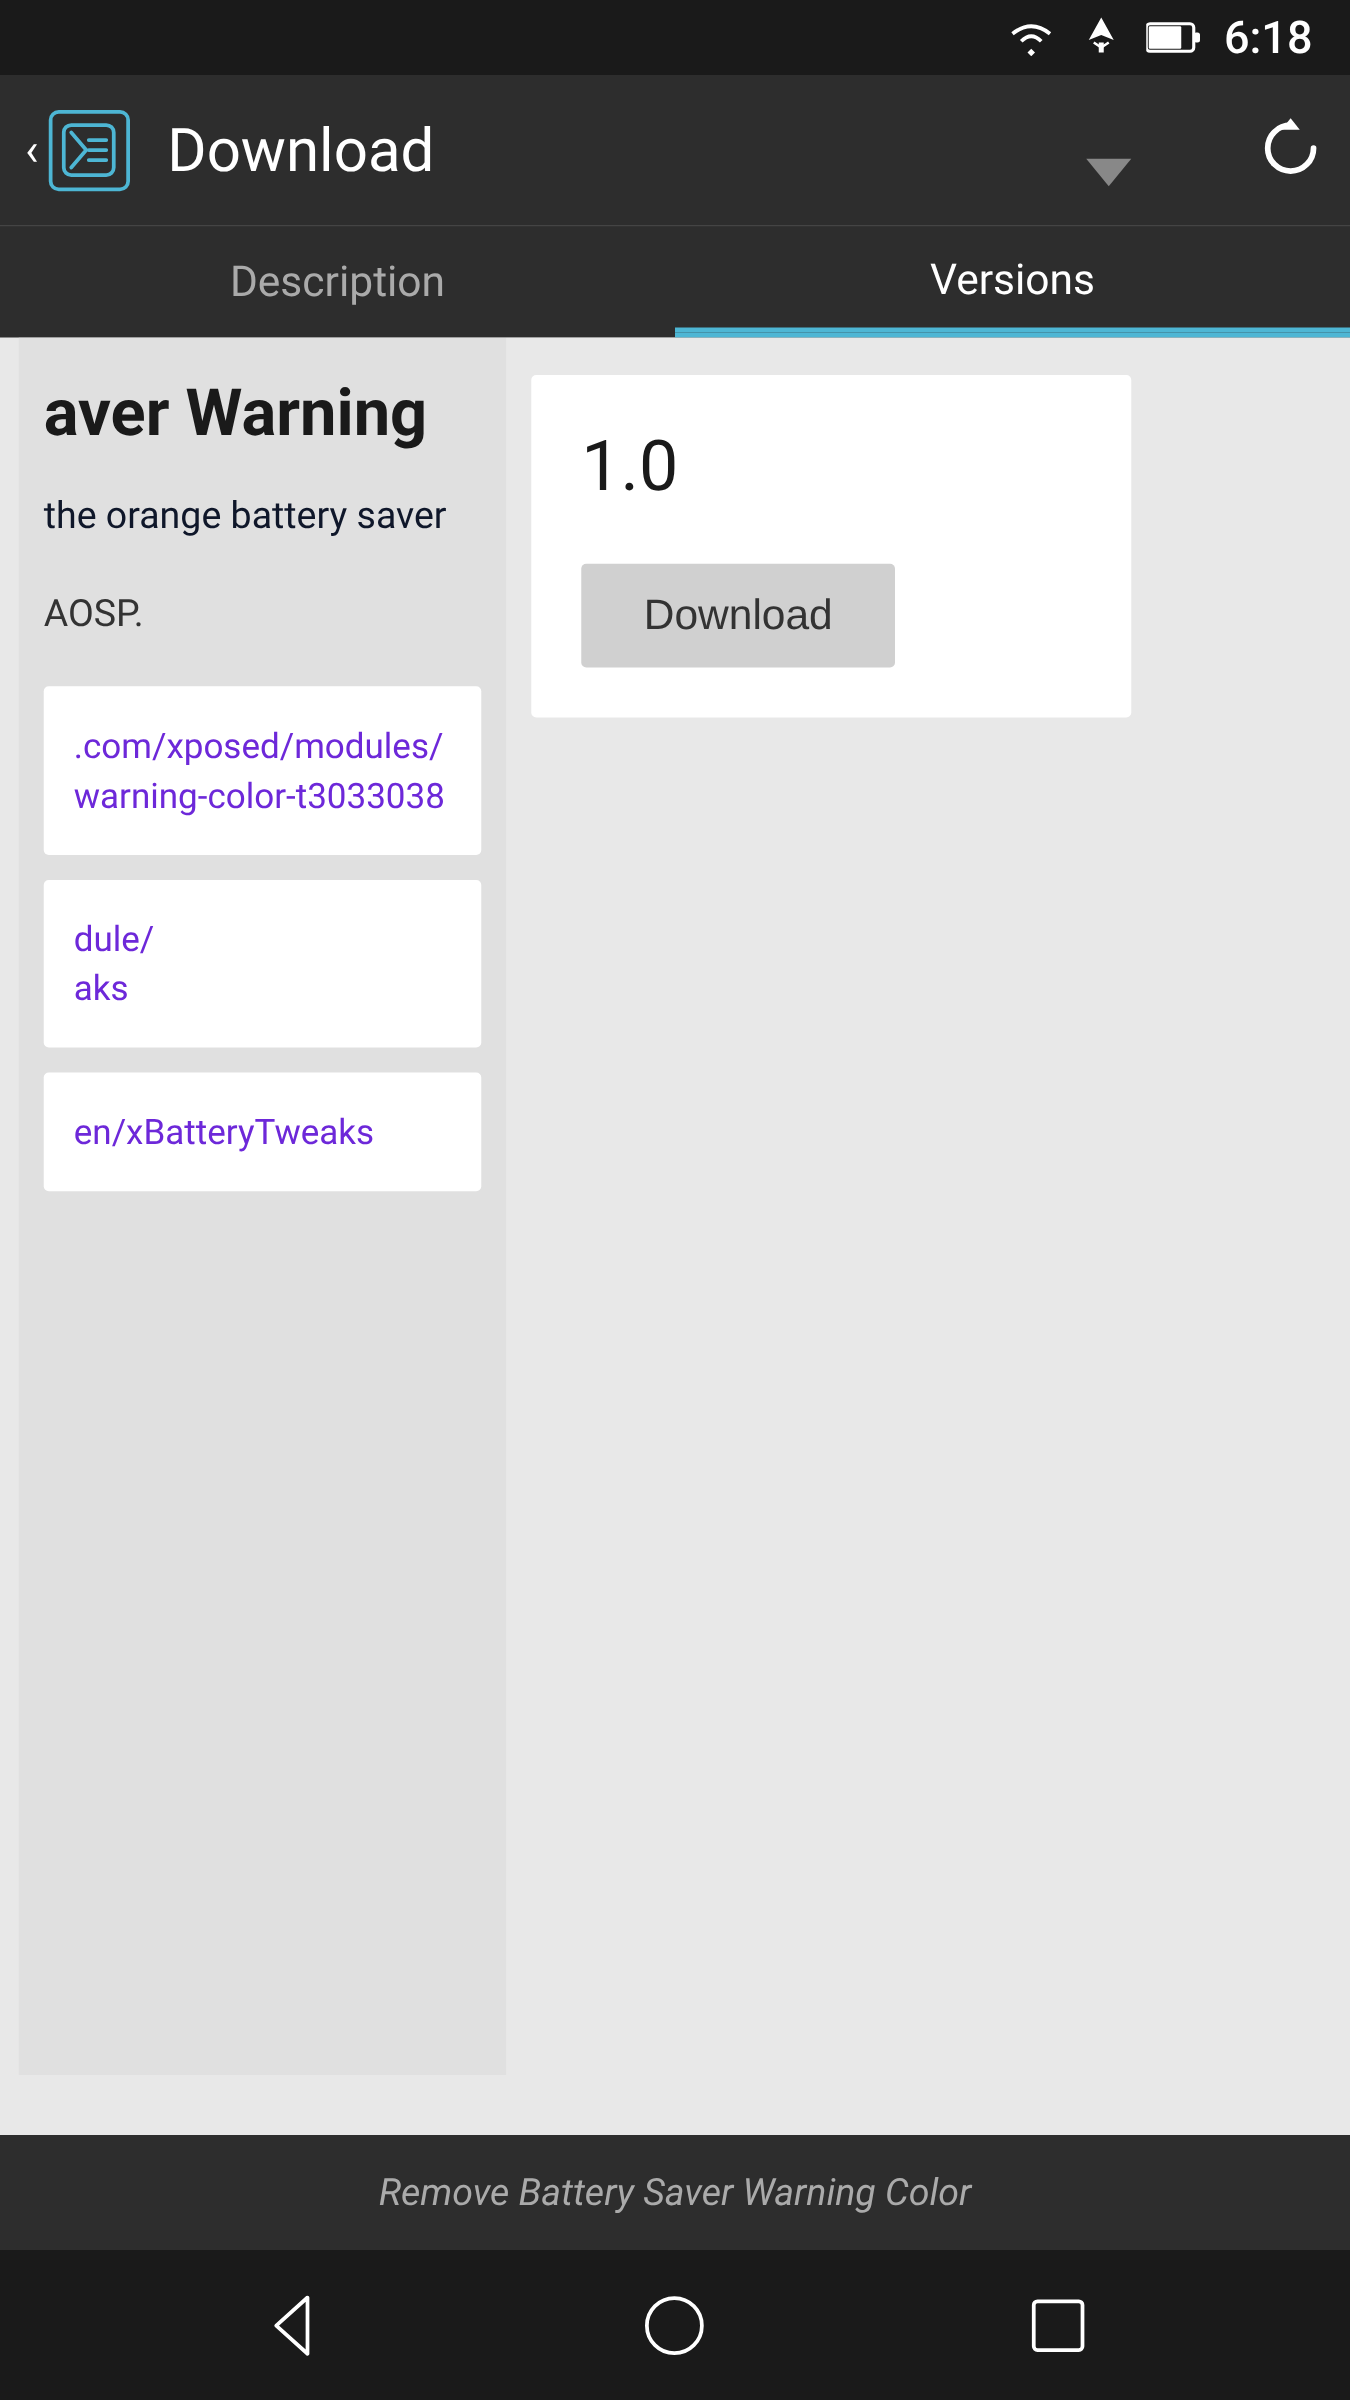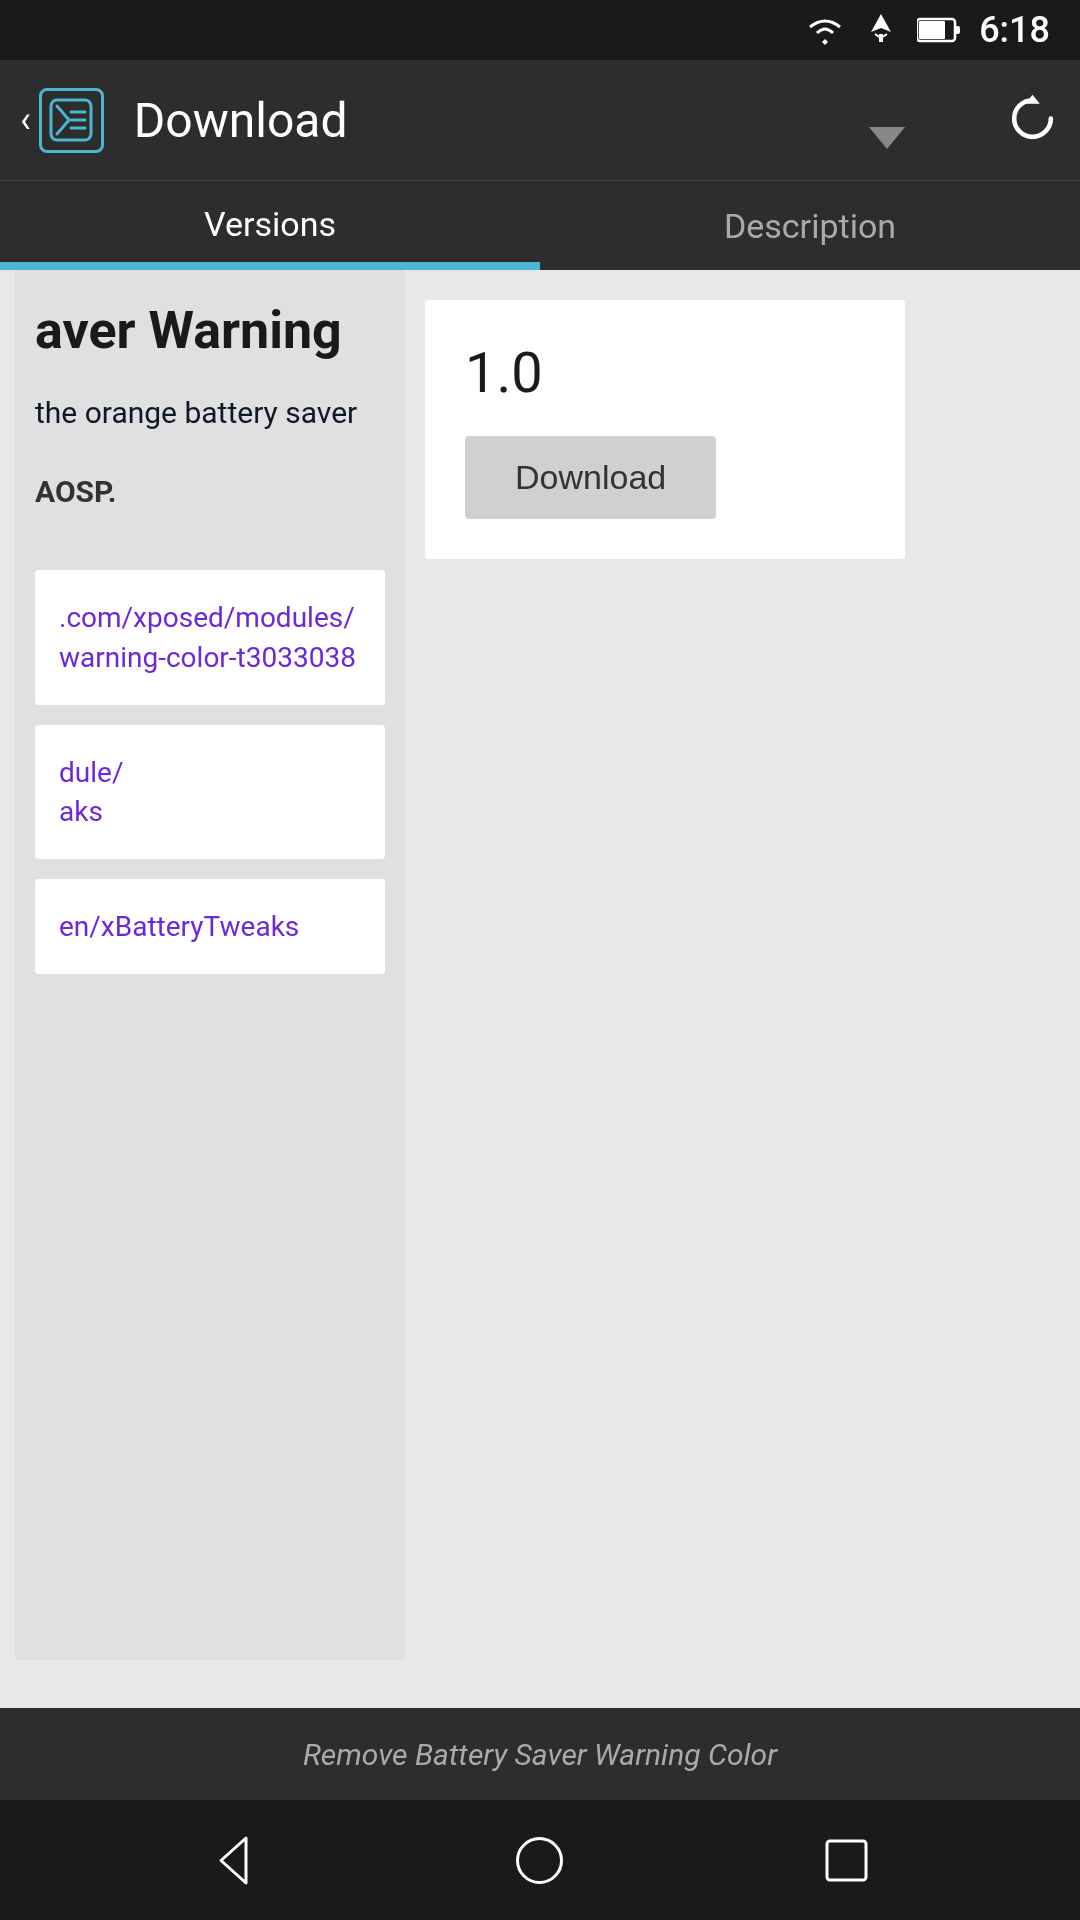--- a/index.html
+++ b/index.html
@@ -137,22 +137,21 @@
     .module-description {
       font-size: 30px;
       color: #0f172a;
       margin-bottom: 40px;
       line-height: 1.4;
     }
 
     .module-note {
       font-size: 30px;
       color: #333;
-      margin-bottom: 61px;
-      font-weight: bold;
+      margin-bottom: 40px;
     }
 
     .link-card {
       background: white;
       border-radius: 4px;
       padding: 28px 24px;
       margin-bottom: 20px;
     }
 
     .link-text {
@@ -173,21 +172,21 @@
       background: white;
       border-radius: 4px;
       padding: 40px 40px;
       margin-top: 10px;
       width: 480px;
     }
 
     .version-number {
       font-size: 56px;
       color: #1a1a1a;
-      margin-bottom: 30px;
+      margin-bottom: 45px;
     }
 
     .download-button {
       background: #d0d0d0;
       border: none;
       border-radius: 4px;
       padding: 22px 50px;
       font-size: 34px;
       color: #333;
       cursor: pointer;
@@ -289,25 +288,25 @@
 
   <div style="cursor:pointer;">
     <svg class="refresh-svg" viewBox="0 0 60 60" fill="none">
       <path d="M50 30 A20 20 0 1 1 30 10" stroke="white" stroke-width="5" fill="none" stroke-linecap="round"></path>
       <polygon points="30,4 38,14 22,14" fill="white"></polygon>
     </svg>
   </div>
 </div>
 
 <div class="tab-bar">
+  <div class="tab">
+    <span>Description</span>
+  </div>
   <div class="tab active tab-versions">
     <span>Versions</span>
-  </div>
-  <div class="tab">
-    <span>Description</span>
   </div>
 </div>
 
 <div class="main-content" style="height:1390px;">
 
   <div class="left-panel">
     <div class="module-title">aver Warning</div>
     <div class="module-description">the orange battery saver</div>
     <div class="module-note">AOSP.</div>
 

